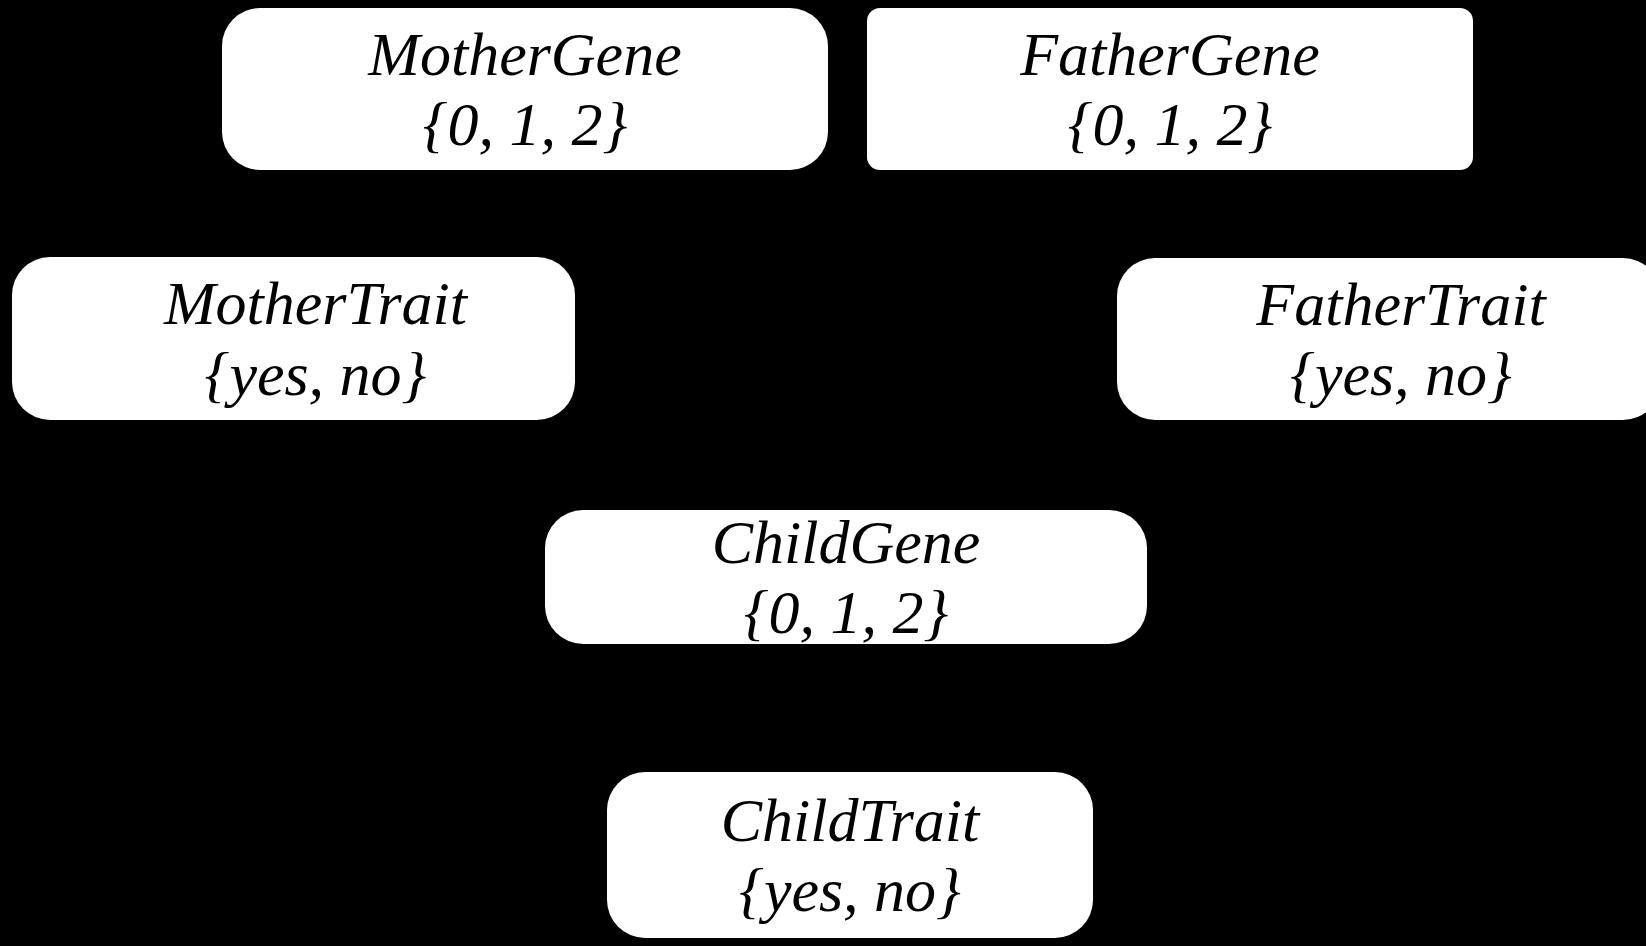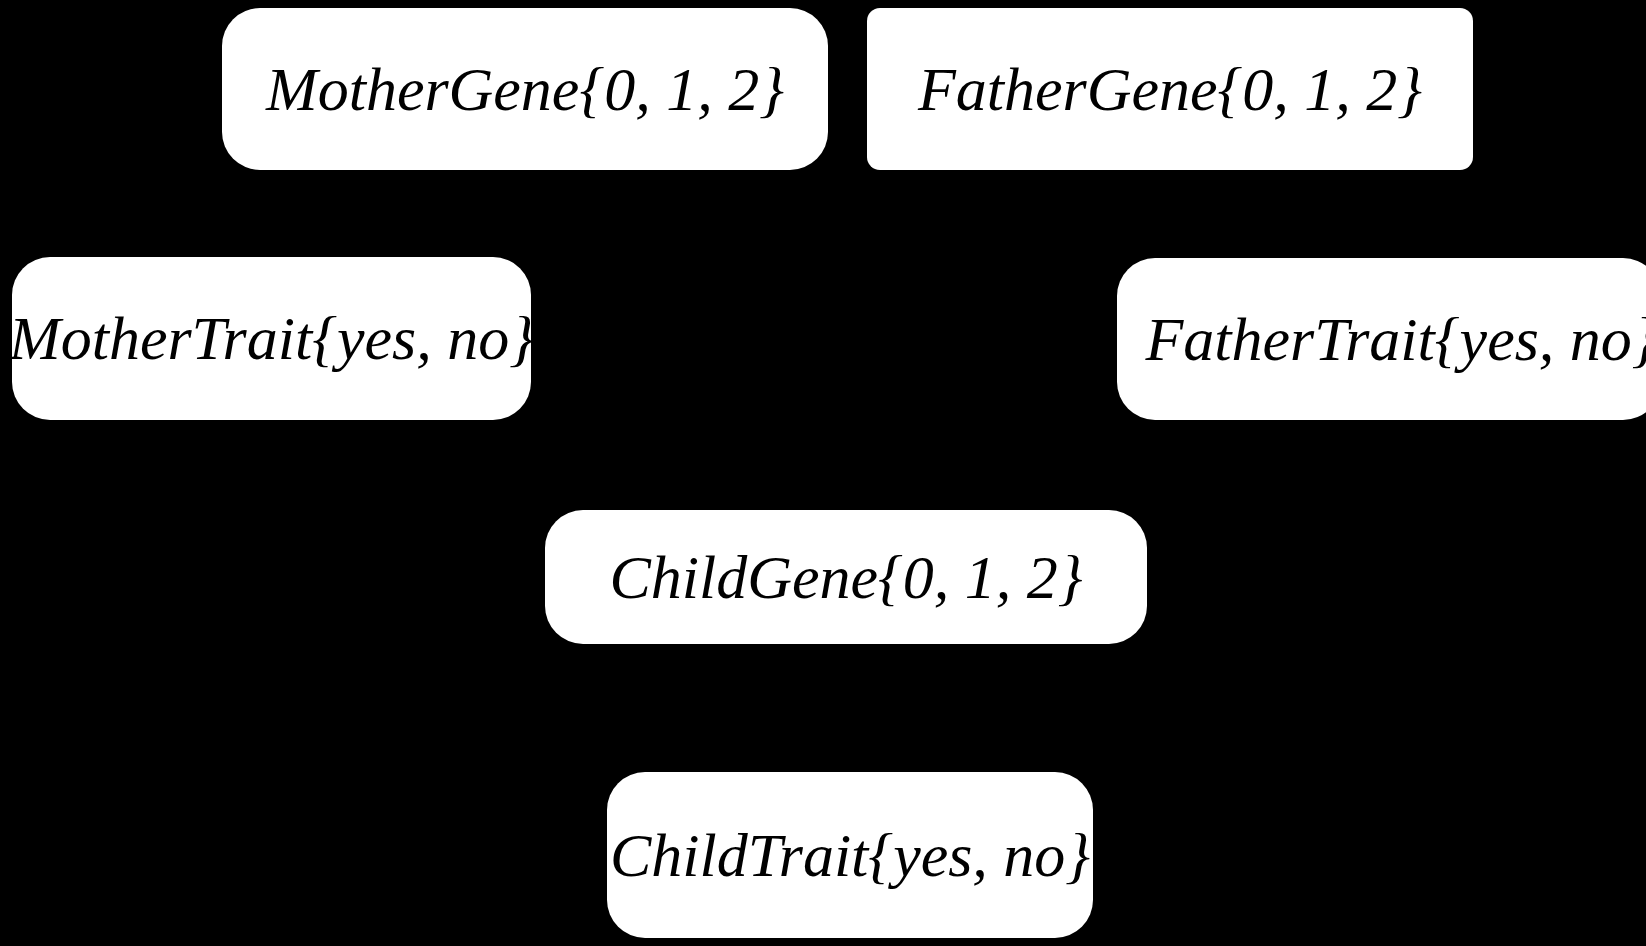--- a/index.html
+++ b/index.html
@@ -13,36 +13,36 @@
     height: 946px;
     background: var(--bg-color, #000000);
     overflow: hidden;
     font-family: "Liberation Serif", serif;
   }
   .node {
     position: absolute;
     background: var(--node-fill, #ffffff);
     border-radius: 38px;
     display: flex;
-    flex-direction: row;
+    flex-direction: column;
     align-items: center;
     justify-content: center;
     text-align: center;
     color: var(--node-text, #000000);
     font-style: italic;
     font-size: 62px;
     line-height: 1.13;
   }
   .node-label, .node-domain {
     display: block;
     white-space: nowrap;
   }
   .node-mother-gene  { left: 222px;  top: 8px;   width: 606px; height: 162px; }
   .node-father-gene  { left: 867px;  top: 8px;   width: 606px; height: 162px; border-radius: 13px; }
-  .node-mother-trait { left: 12px;   top: 257px; width: 519px; height: 163px; }
+  .node-mother-trait { left: 12px;   top: 257px; width: 519px; height: 163px; padding-left: 44px; }
   .node-father-trait { left: 1117px; top: 258px; width: 520px; height: 162px; padding-left: 24px; }
   .node-child-gene   { left: 545px;  top: 510px; width: 602px; height: 134px; }
   .node-child-trait  { left: 607px;  top: 772px; width: 486px; height: 166px; }
 </style>
 </head>
 <body>
 
 <div class="canvas">
 
   <div class="node node-mother-gene">

